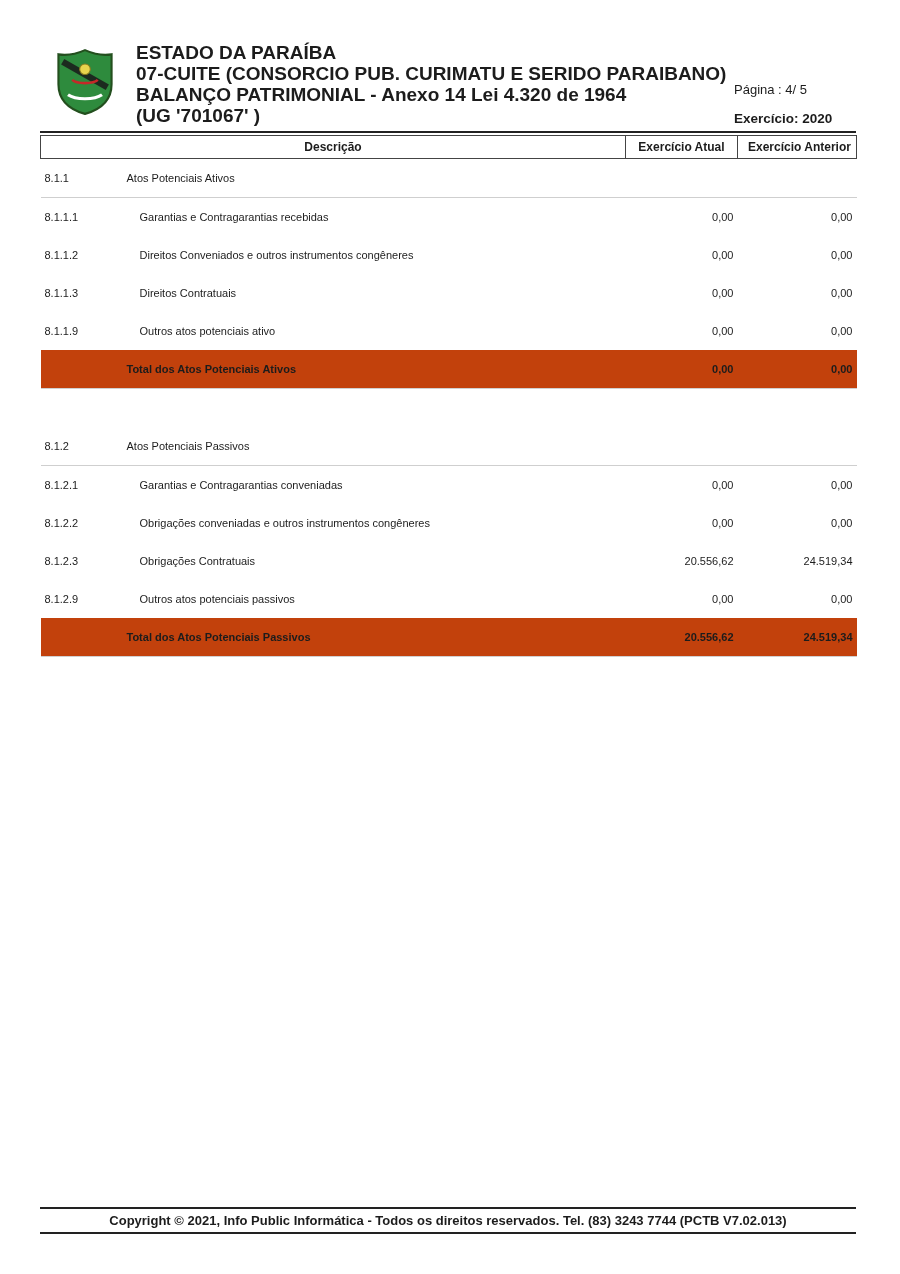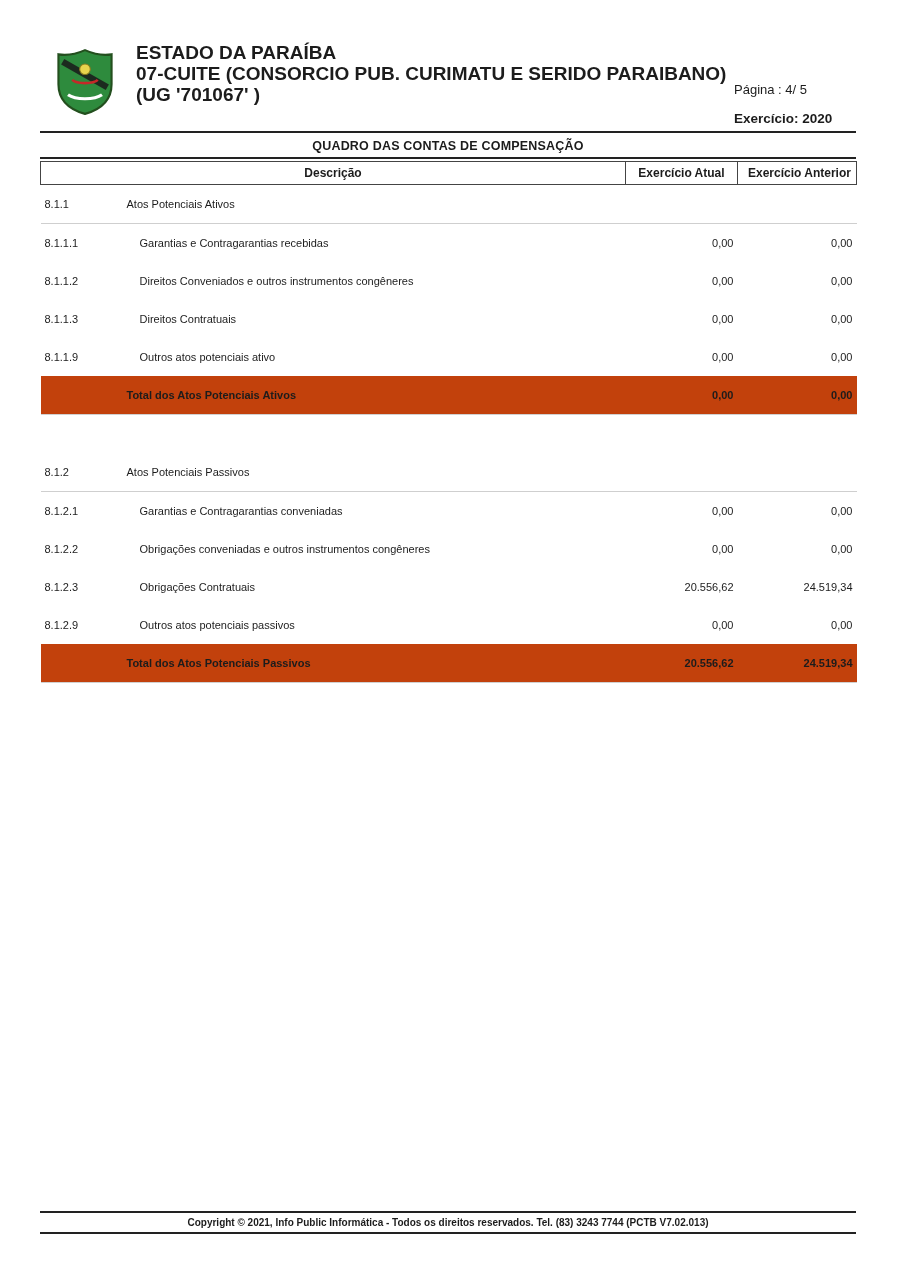--- a/index.html
+++ b/index.html
@@ -97,21 +97,21 @@
   }
   tr.gap-row td { height: 20px; background: #fff; border: none; }
 
   
   .footer {
     position: absolute;
     left: 40px;
     width: 816px;
     bottom: 40px;
     text-align: center;
-    font-size: 10px;
+    font-size: 13px;
     font-weight: bold;
     border-top: 2px solid #222;
     border-bottom: 2px solid #222;
     padding: 4px 0;
   }
 </style>
 </head>
 <body>
 
 <div class="page">
@@ -123,31 +123,31 @@
           <path d="M29 2 C38 6 48 7 54 6 L54 34 C54 50 43 58 29 62 C15 58 4 50 4 34 L4 6 C10 7 20 6 29 2 Z" fill="#2e8b3d" stroke="#234f1e" stroke-width="2"></path>
           <path d="M8 13 L50 37" stroke="#1a1a1a" stroke-width="6" opacity="0.85"></path>
           <circle cx="29" cy="20" r="5" fill="#e8d44d" stroke="#8a7a1e" stroke-width="1"></circle>
           <path d="M13 44 C20 49 38 49 45 44" stroke="#ffffff" stroke-width="3" fill="none"></path>
           <path d="M17 30 C21 34 37 34 41 30" stroke="#c62828" stroke-width="2.5" fill="none"></path>
         </svg>
       </div>
       <div class="header-text">
         <div class="h-line">ESTADO DA PARAÍBA</div>
         <div class="h-line">07-CUITE (CONSORCIO PUB. CURIMATU E SERIDO PARAIBANO)</div>
+        <div class="h-line">BALANÇO PATRIMONIAL - Anexo 14 Lei 4.320 de 1964</div>
         <div class="h-line">(UG  '701067' )</div>
       </div>
       <div class="header-right">
         <div class="page-label">Página : 4/ 5</div>
         <div class="exercise-label">Exercício: 2020</div>
       </div>
     </div>
 
     <div class="header-rule"></div>
 
-    <div class="report-title">QUADRO DAS CONTAS DE COMPENSAÇÃO</div>
 
     <table class="report">
       <colgroup>
         <col class="c-desc">
           <col class="c-atual">
           <col class="c-ant">
       </colgroup>
       <thead>
         <tr>
           <th>Descrição</th>

